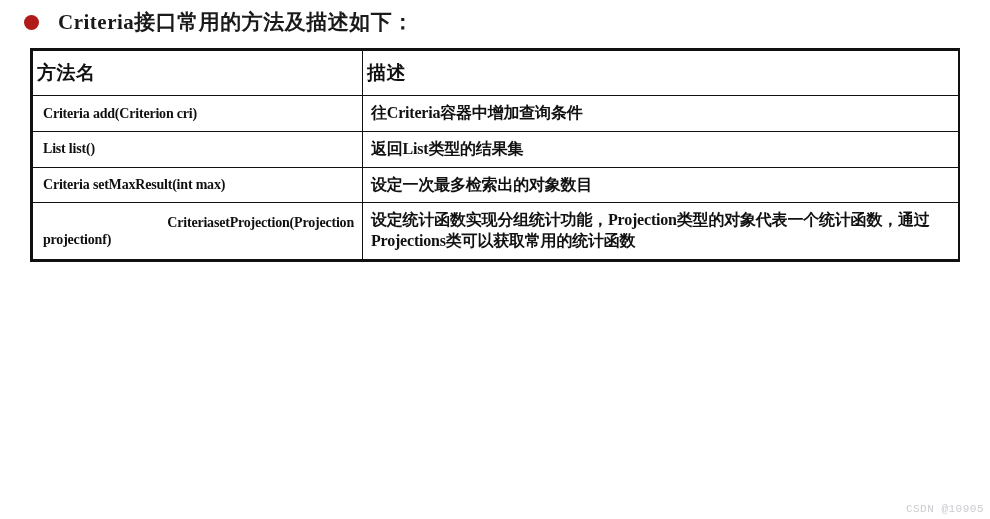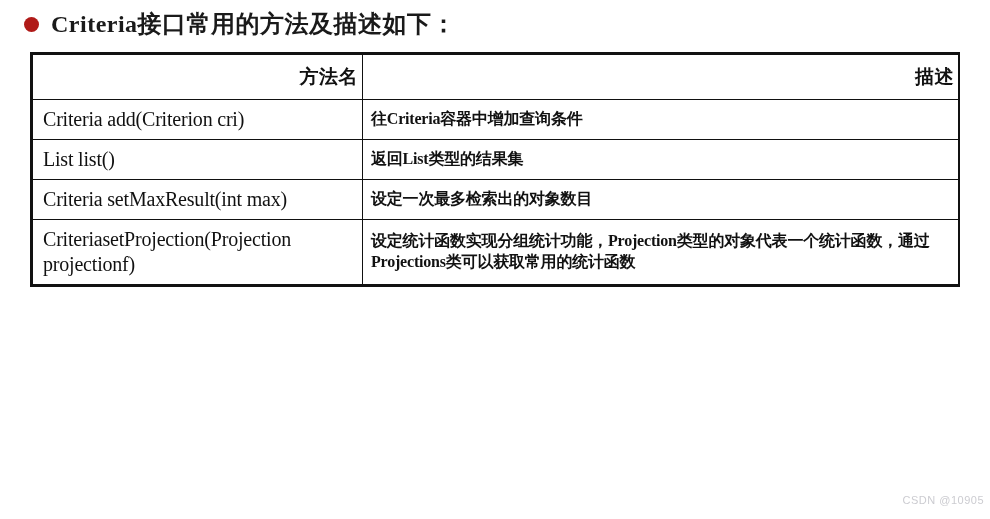--- a/index.html
+++ b/index.html
@@ -30,24 +30,25 @@
     width: 15px;
     height: 15px;
     border-radius: 50%;
     background: #b01a18;
     margin-right: 12px;
     flex: 0 0 auto;
   }
   .slide-title {
     font-family: "Liberation Serif", serif;
     font-weight: bold;
-    font-size: 24px;
+    font-size: 21px;
     color: #1a1a1a;
     letter-spacing: 0.5px;
     white-space: nowrap;
+    margin-left: 7px;
   }
   .table-wrap {
     margin: 6px 30px 0 30px;
     border: 2px solid #111111;
     box-sizing: border-box;
   }
   table.criteria {
     border-collapse: collapse;
     width: 926px;
     table-layout: fixed;
@@ -56,51 +57,51 @@
   table.criteria th,
   table.criteria td {
     border: 1px solid #111111;
     vertical-align: middle;
     font-family: "Liberation Serif", serif;
     color: #111111;
   }
   table.criteria th {
     font-weight: bold;
     font-size: 19px;
-    text-align: right;
+    text-align: left;
     padding: 9px 4px;
     letter-spacing: 0.5px;
   }
   table.criteria td.col-method {
-    font-weight: normal;
-    font-size: 20px;
+    font-weight: bold;
+    font-size: 14px;
     padding: 7px 8px 7px 10px;
     line-height: 1.25;
     letter-spacing: -0.2px;
   }
   table.criteria td.col-desc {
     font-weight: bold;
     font-size: 16px;
     padding: 7px 4px 7px 8px;
     line-height: 1.3;
     letter-spacing: -0.2px;
   }
   col.c1 { width: 330px; }
   col.c2 { width: 596px; }
   .method-split {
     display: flex;
-    justify-content: flex-start;
+    justify-content: flex-end;
   }
   .method-split .seg-left { white-space: nowrap; }
   .method-split .seg-right { white-space: nowrap; }
   .watermark {
     position: absolute;
     right: 6px;
-    bottom: 13px;
-    font-family: Liberation Sans, sans-serif;
+    bottom: 4px;
+    font-family: Liberation Mono, monospace;
     font-size: 11px;
     color: rgba(160,160,170,0.55);
     letter-spacing: 0.5px;
     pointer-events: none;
   }
 </style>
 </head>
 <body>
 
 <div class="slide">

